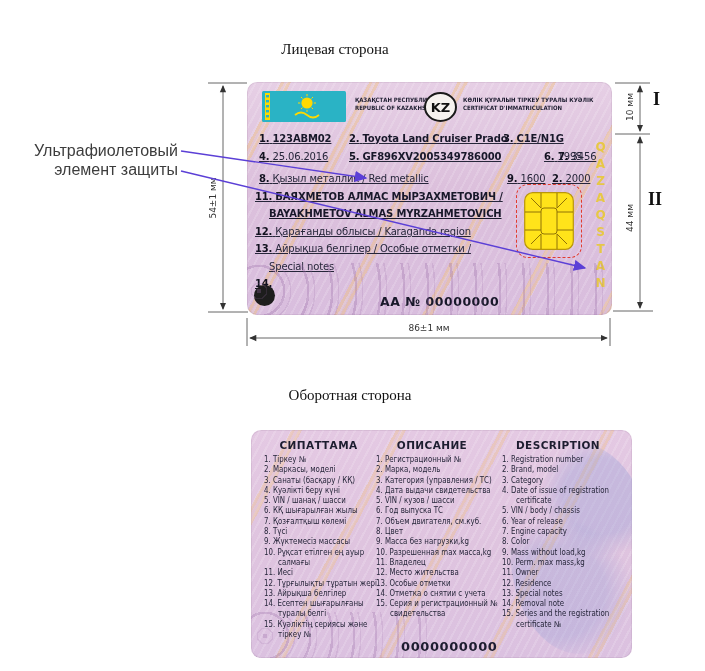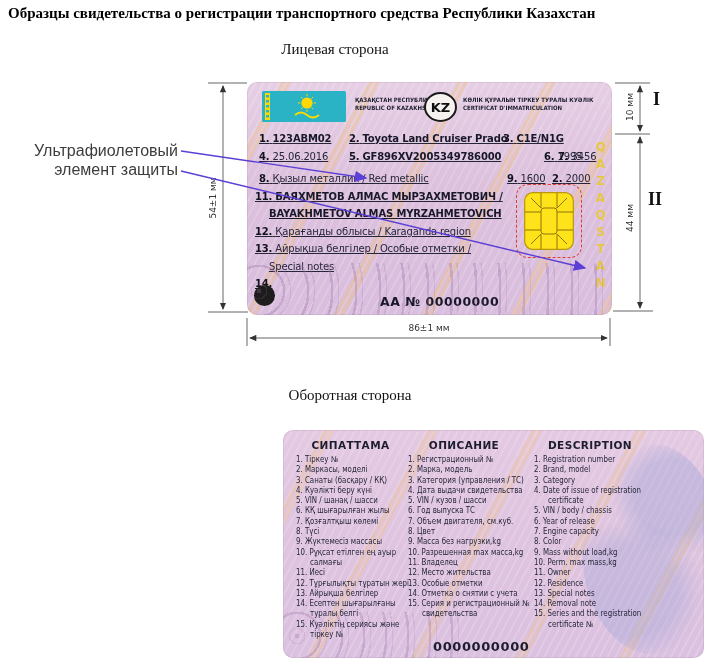--- a/index.html
+++ b/index.html
@@ -33,26 +33,26 @@
   .card{border-radius:10px;overflow:hidden;box-shadow:0 0 0 1px rgba(120,90,120,.12) inset;}
   #front-card{left:247px;top:82px;width:365px;height:233px;
     background:
       repeating-linear-gradient(118deg, rgba(244,193,112,0) 0 30px, rgba(244,193,112,.38) 30px 33px,
         rgba(244,193,112,.12) 33px 36px, rgba(244,193,112,.38) 36px 39px, rgba(244,193,112,0) 39px 78px),
       repeating-linear-gradient(118deg, rgba(255,255,255,.15) 0 2px, rgba(0,0,0,0) 2px 7px),
       linear-gradient(180deg,#e6cfe5 0%,#dcc0dc 45%,#d9bede 100%);}
   #front-card::after{content:"";position:absolute;left:0;bottom:0;width:100%;height:52px;
       background:repeating-radial-gradient(circle at 12px 28px, rgba(150,104,164,.30) 0 2.5px,
         rgba(150,104,164,0) 2.5px 7px, rgba(150,104,164,.18) 7px 8.5px, rgba(150,104,164,0) 8.5px 24px);}
-  #back-card{left:283px;top:430px;width:381px;height:228px;
+  #back-card{left:251px;top:430px;width:381px;height:228px;
     background:
       repeating-linear-gradient(118deg, rgba(244,193,112,0) 0 36px, rgba(244,193,112,.30) 36px 39px,
         rgba(244,193,112,.10) 39px 42px, rgba(244,193,112,.30) 42px 45px, rgba(244,193,112,0) 45px 92px),
       repeating-linear-gradient(118deg, rgba(255,255,255,.15) 0 2px, rgba(0,0,0,0) 2px 7px),
-      linear-gradient(180deg,#e4c9e3 0%,#dfc4df 50%,#dbc1e0 100%); padding-left: 40px;}
+      linear-gradient(180deg,#e4c9e3 0%,#dfc4df 50%,#dbc1e0 100%);}
   .orn-right{right:-18px;top:14px;width:140px;height:210px;border-radius:50%;
       background:radial-gradient(circle at 65% 25%, rgba(148,158,214,.35) 0 38px, rgba(148,158,214,0) 60px),
                  radial-gradient(circle at 35% 70%, rgba(148,158,214,.30) 0 46px, rgba(148,158,214,0) 72px);}
   .orn-bl{left:0;bottom:0;width:180px;height:46px;
       background:repeating-radial-gradient(circle at 14px 24px, rgba(150,104,164,.28) 0 2.5px,
         rgba(150,104,164,0) 2.5px 7px, rgba(150,104,164,.16) 7px 8.5px, rgba(150,104,164,0) 8.5px 22px);}
 
   
   .hdr-small{font-weight:bold;font-size:6px;line-height:8px;color:#1d1d30;
              white-space:nowrap;transform:scaleX(.9);transform-origin:0 0;}
@@ -92,21 +92,20 @@
                font-size:13px;letter-spacing:.6px;color:#1d1d30;}
 
   
   #overlay{left:0;top:0;pointer-events:none;}
 </style>
 </head>
 <body>
 
 <div id="stage">
 
-  <div class="abs doc-title">Образцы свидетельства о регистрации транспортного средства Республики Казахстан</div>
   <div id="front-label" class="abs side-label">Лицевая сторона</div>
 
   <div class="abs uv-note">
     <div>Ультрафиолетовый</div>
     <div>элемент защиты</div>
   </div>
 
   <div id="front-card" class="abs card">
 
     <svg id="flag" class="abs" width="84" height="31" viewBox="0 0 84 31">

